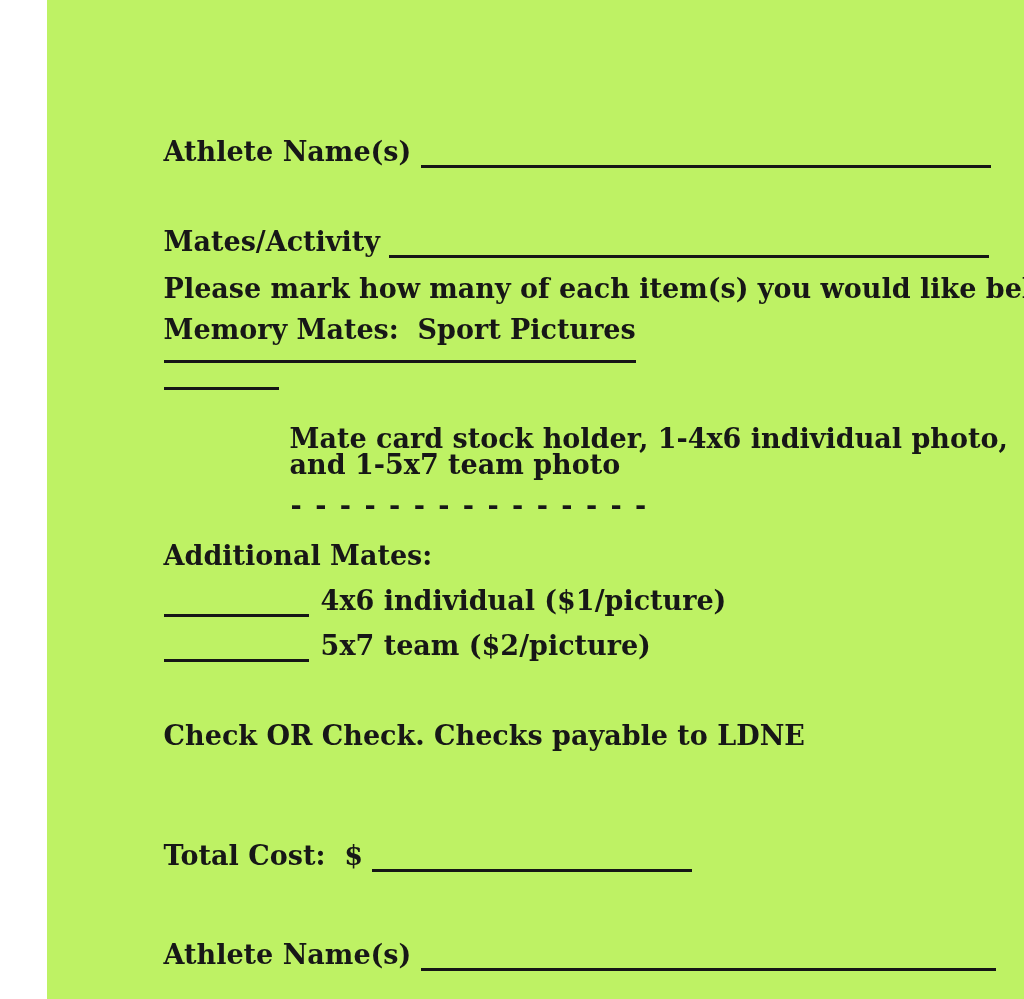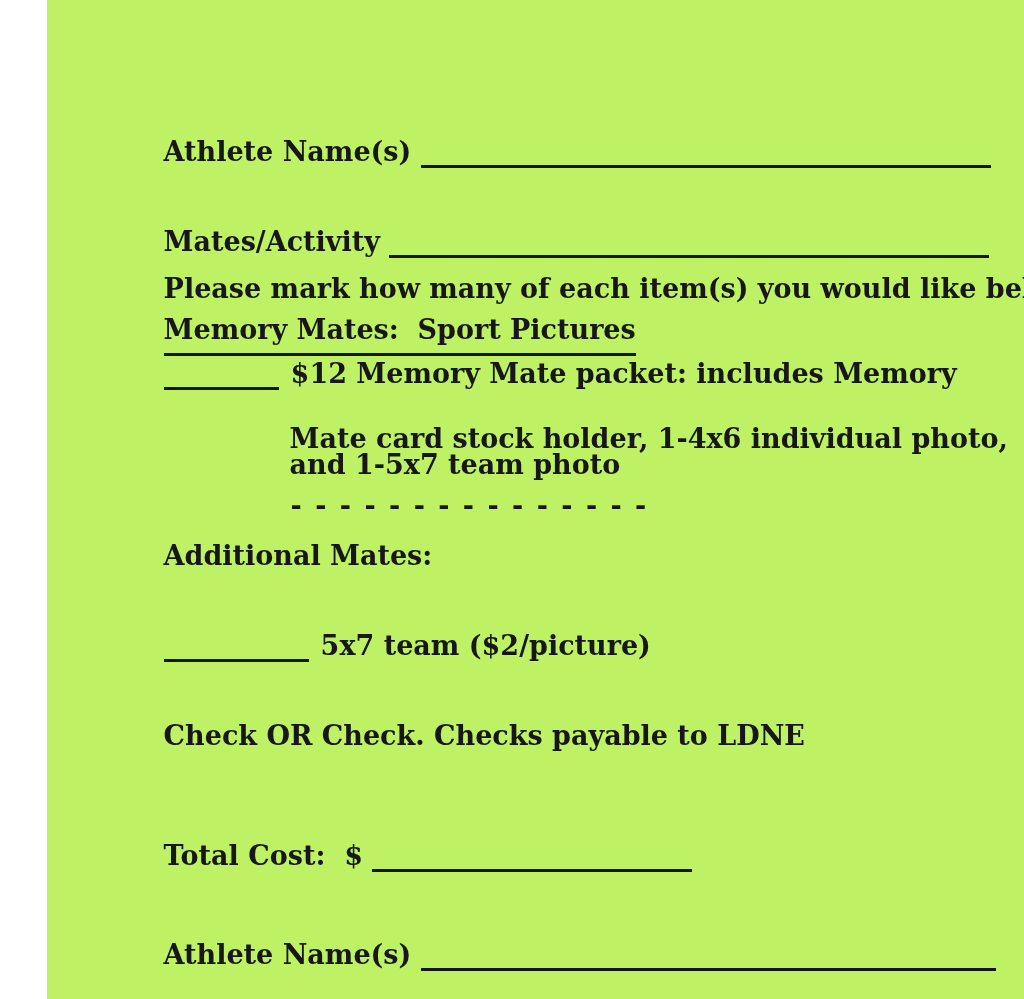--- a/index.html
+++ b/index.html
@@ -38,21 +38,21 @@
   .blank.lead { margin-right: 12px; }
   .w570 { width: 570px; }
   .w600 { width: 600px; }
   .w115 { width: 115px; }
   .w145 { width: 145px; }
   .w320 { width: 320px; }
   .w575 { width: 575px; }
   .underlined {
     display: inline-block;
     border-bottom: 3px solid #161616;
-    padding-bottom: 7px;
+    padding-bottom: 14px;
   }
   .indent { left: 205px; }
   .divider-line {
     left: 198px;
     letter-spacing: 2px;
   }
   .scroll-thumb {
     position: absolute;
     top: 0;
     right: 0;
@@ -79,39 +79,42 @@
 
   <div class="line" style="top:241px">
     <span class="txt">Please mark how many of each item(s) you would like below.</span>
   </div>
 
   <div class="line" style="top:282px">
     <span class="underlined">Memory Mates:  Sport Pictures</span>
   </div>
 
   <div class="line" style="top:326px">
-    <span class="blank w115 lead"></span><span class="txt">$12 Memory Mate packet: includes Memory</span>
+    <span class="blank w115 lead"></span>
   </div>
 
   <div class="line indent" style="top:391px; left:205px">
     <span class="txt">Mate card stock holder, 1-4x6 individual photo,</span>
   </div>
 
   <div class="line indent" style="top:417px; left:205px">
     <span class="txt">and 1-5x7 team photo</span>
   </div>
 
   <div class="line divider-line" style="top:458px; left:198px">
     <span class="txt">- - - - - - - - - - - - - - -</span>
   </div>
 
   <div class="line" style="top:508px">
     <span class="txt">Additional Mates:</span>
   </div>
 
+  <div class="line" style="top:553px">
+    <span class="blank w145 lead"></span><span class="txt">4x6 individual ($1/picture)</span>
+  </div>
 
   <div class="line" style="top:598px">
     <span class="blank w145 lead"></span><span class="txt">5x7 team ($2/picture)</span>
   </div>
 
   <div class="line" style="top:688px">
     <span class="txt">Check OR Check. Checks payable to LDNE</span>
   </div>
 
   <div class="line" style="top:808px">

